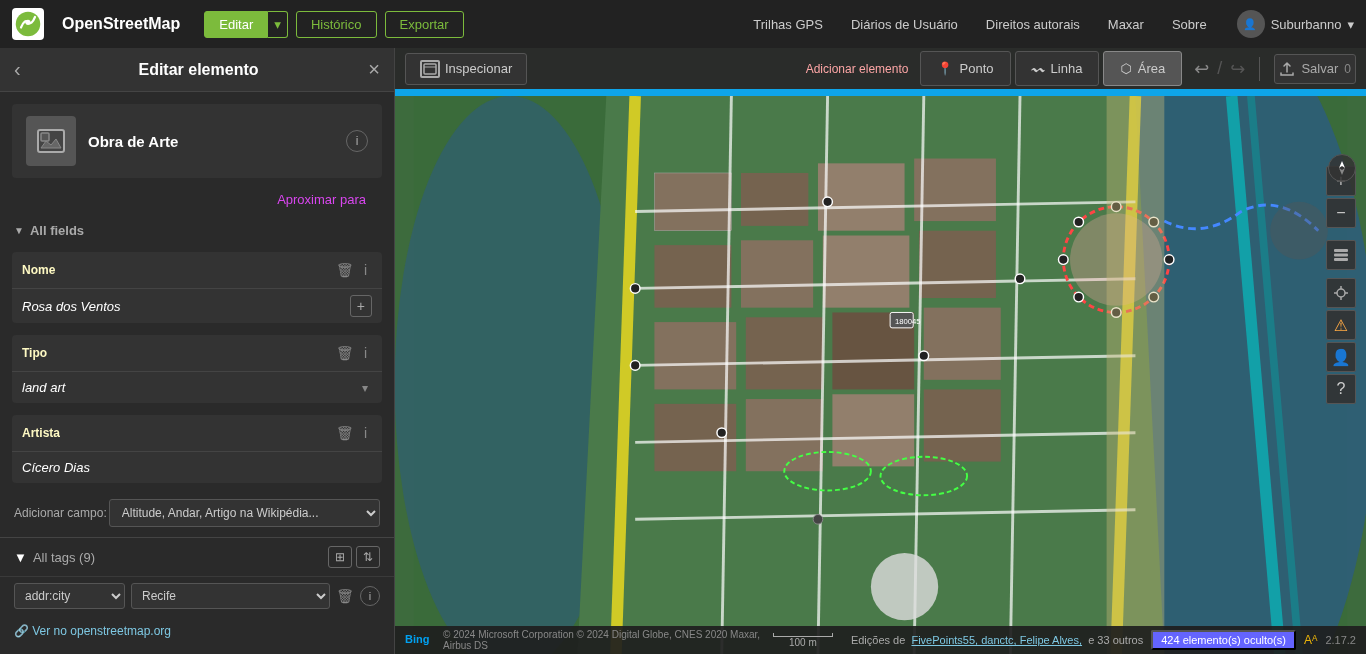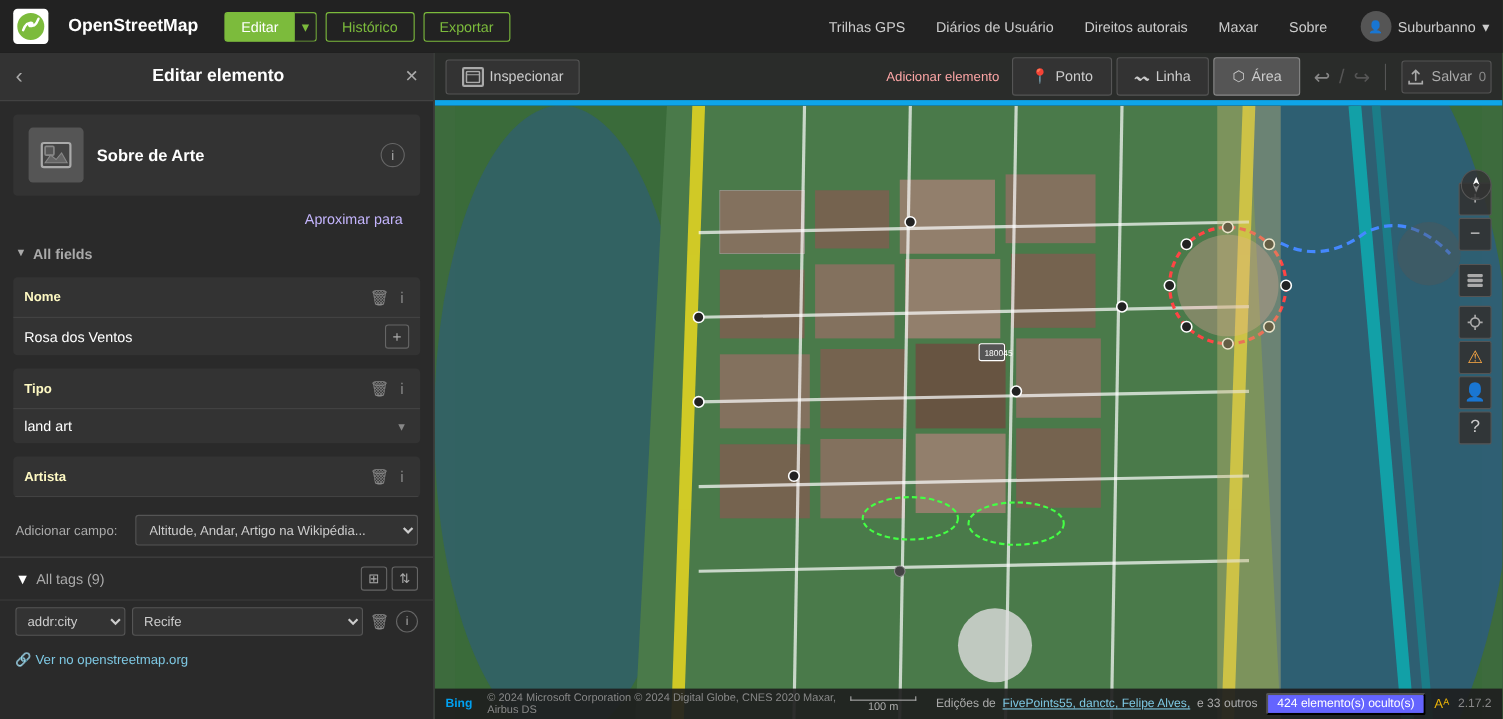--- a/index.html
+++ b/index.html
@@ -54,84 +54,84 @@
 
     
     #element-type-card {
       margin: 12px; background: #333; border-radius: 4px; padding: 12px 14px;
       display: flex; align-items: center; gap: 12px;
     }
     #element-type-icon { width: 50px; height: 50px; background: #555; border-radius: 4px; display: flex; align-items: center; justify-content: center; flex-shrink: 0; }
     #element-type-icon svg { width: 30px; height: 30px; }
     #element-type-name { font-size: 15px; font-weight: bold; color: #fff; flex: 1; }
     #element-info-btn { background: none; border: 1px solid #666; border-radius: 50%; width: 22px; height: 22px; color: #aaa; cursor: pointer; font-size: 12px; display: flex; align-items: center; justify-content: center; }
-    #aproximar-link { color: #c4b5fd; font-size: 13px; text-align: right; padding: 2px 14px 8px; cursor: pointer; text-decoration: none; }
+    #aproximar-link { color: #d946ef; font-size: 13px; text-align: right; padding: 2px 14px 8px; cursor: pointer; text-decoration: none; }
 
     
     .section-header {
       display: flex; align-items: center; gap: 6px; padding: 8px 14px;
       cursor: pointer; color: #aaa; font-size: 13px; font-weight: bold;
     }
     .section-header .chevron { font-size: 10px; }
 
     
     .field-group { margin: 6px 12px; background: #333; border-radius: 4px; overflow: hidden; }
     .field-label-row {
       display: flex; align-items: center; padding: 8px 10px; border-bottom: 1px solid #444;
     }
     .field-label { flex: 1; font-size: 12px; color: #fef9c3; font-weight: bold; }
     .field-action-btn { background: none; border: none; color: #888; cursor: pointer; padding: 2px 5px; font-size: 14px; }
     .field-value-row { display: flex; align-items: center; padding: 6px 10px; gap: 6px; }
     .field-input {
       flex: 1; background: transparent; border: none; color: #fff; font-size: 13px;
-      outline: none; padding: 2px 0;
+      outline: none; padding: 2px 0; font-style: italic;
     }
     .field-add-btn { background: none; border: 1px solid #666; border-radius: 3px; color: #aaa; cursor: pointer; padding: 2px 6px; font-size: 14px; }
     .field-dropdown-btn { background: none; border: none; color: #888; cursor: pointer; font-size: 12px; padding: 2px 4px; }
 
     
-    #add-field-row { display: flex; align-items: center; padding: 10px 14px; gap: 16px; }
+    #add-field-row { display: flex; align-items: center; padding: 10px 14px; gap: 2px; }
     #add-field-label { font-size: 12px; color: #aaa; white-space: nowrap; }
     #add-field-select {
       flex: 1; background: #333; border: 1px solid #555; color: #ccc; padding: 5px 8px;
       border-radius: 3px; font-size: 12px; cursor: pointer; outline: none;
     }
 
     
     #all-tags-header {
       display: flex; align-items: center; padding: 8px 14px; cursor: pointer; border-top: 1px solid #444;
     }
     #all-tags-label { flex: 1; color: #aaa; font-size: 13px; font-weight: normal; }
     .tags-action-btn { background: none; border: 1px solid #666; border-radius: 3px; color: #aaa; cursor: pointer; padding: 3px 6px; font-size: 12px; margin-left: 4px; }
 
     
     .tag-row { display: flex; align-items: center; padding: 6px 14px; gap: 6px; border-top: 1px solid #3a3a3a; }
     .tag-key-select {
       background: #333; border: 1px solid #555; color: #ccc; padding: 4px 6px;
-      border-radius: 3px; font-size: 12px; width: 100px; flex-shrink: 0; cursor: pointer;
+      border-radius: 3px; font-size: 12px; width: 111px; flex-shrink: 0; cursor: pointer;
     }
     .tag-val-select {
       background: #333; border: 1px solid #555; color: #ccc; padding: 4px 6px;
       border-radius: 3px; font-size: 12px; flex: 1.5; cursor: pointer;
     }
     .tag-del-btn { background: none; border: none; color: #888; cursor: pointer; font-size: 14px; }
     .tag-info-btn { background: none; border: 1px solid #666; border-radius: 50%; width: 20px; height: 20px; color: #aaa; cursor: pointer; font-size: 11px; display: flex; align-items: center; justify-content: center; }
 
     
     #osm-link { padding: 8px 14px; }
     #osm-link a { color: #7ec8e3; font-size: 12px; text-decoration: none; }
 
     
     #map-area { flex: 1; position: relative; overflow: hidden; background: #4a7a4a; }
 
     
     #map-toolbar {
       position: absolute; top: 0; left: 0; right: 0; height: 48px; background: rgba(40,40,40,0.95);
       display: flex; align-items: center; z-index: 10; padding: 0 10px; gap: 4px;
-      border-bottom: 5px solid #0ea5e9;
+      border-bottom: 7px solid #0ea5e9;
     }
     #inspect-btn {
       background: #333; border: 1px solid #555; color: #ccc; padding: 6px 14px;
       border-radius: 3px; cursor: pointer; font-size: 13px; display: flex; align-items: center; gap: 5px;
     }
     #inspect-btn .icon-box { width: 20px; height: 18px; border: 2px solid #aaa; border-radius: 2px; display: flex; align-items: center; justify-content: center; }
 
     .toolbar-spacer { flex: 1; }
 
     .map-tool-group { display: flex; gap: 4px; }
@@ -246,21 +246,21 @@
     </div>
 
     <div id="element-type-card">
       <div id="element-type-icon">
         <svg viewBox="0 0 30 30" fill="none">
           <rect x="2" y="4" width="26" height="22" rx="2" stroke="#aaa" stroke-width="2" fill="#444"></rect>
           <rect x="5" y="7" width="8" height="8" rx="1" stroke="#888" stroke-width="1.5" fill="#555"></rect>
           <path d="M5 22 L10 15 L15 19 L20 13 L25 22Z" fill="#666" stroke="#888" stroke-width="1"></path>
         </svg>
       </div>
-      <span id="element-type-name">Sobre de Arte</span>
+      <span id="element-type-name">Obra de Arte</span>
       <button id="element-info-btn">
         <span>i</span>
       </button>
     </div>
 
     <div style="text-align:right; padding: 2px 14px 8px;">
       <a id="aproximar-link">Aproximar para</a>
     </div>
 
     <div class="section-header">
@@ -290,20 +290,23 @@
         <input class="field-input" type="text" value="land art" style="">
         <button class="field-dropdown-btn">▾</button>
       </div>
     </div>
 
     <div class="field-group">
       <div class="field-label-row">
         <span class="field-label">Artista</span>
         <button class="field-action-btn">🗑</button>
         <button class="field-action-btn">i</button>
+      </div>
+      <div class="field-value-row">
+        <input class="field-input" type="text" value="Cícero Dias" style="">
       </div>
     </div>
 
     <div id="add-field-row">
       <span id="add-field-label">Adicionar campo:</span>
       <select id="add-field-select">
         <option value="Altitude, Andar, Artigo na Wikipédia...">Altitude, Andar, Artigo na Wikipédia...</option>
       </select>
     </div>
 

